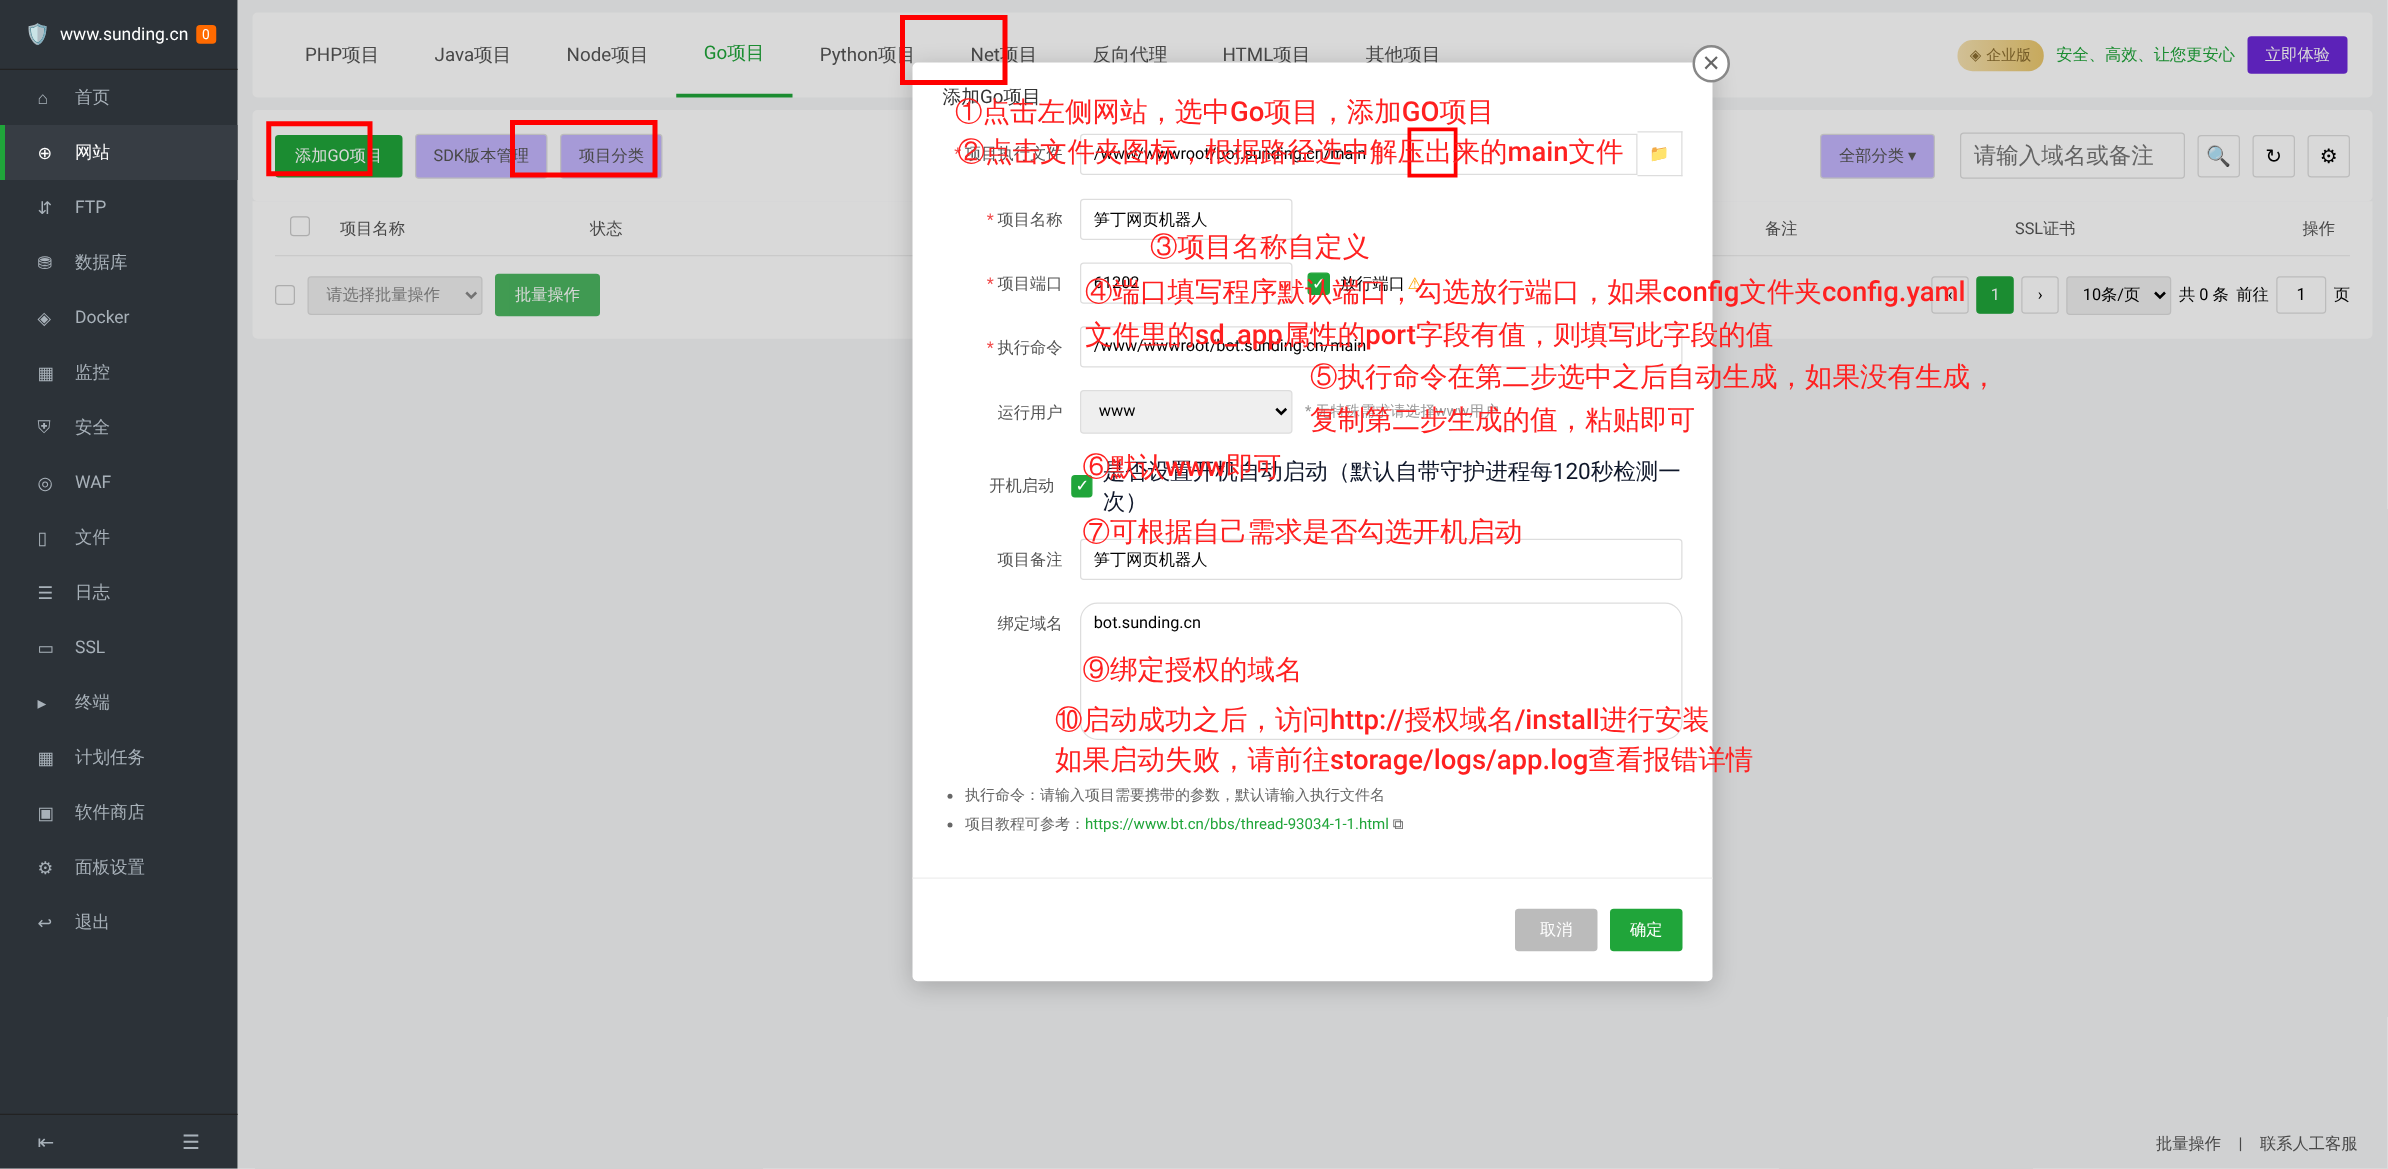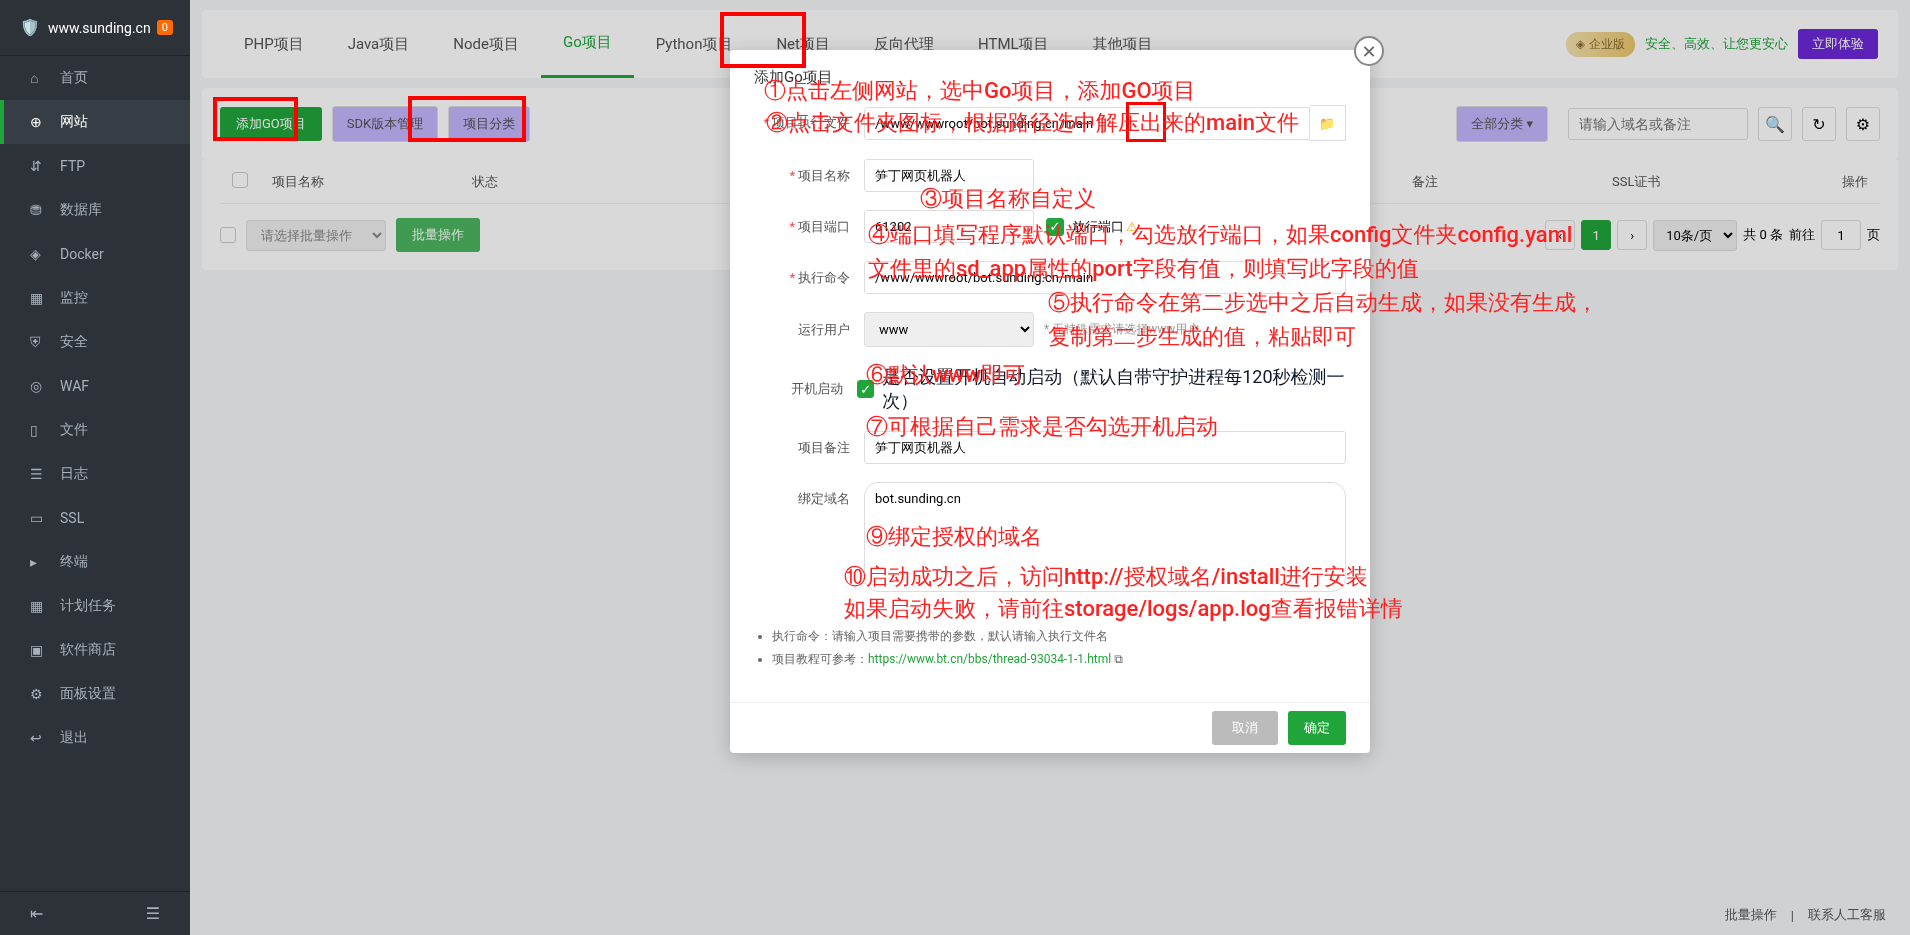--- a/index.html
+++ b/index.html
@@ -18,21 +18,21 @@
 .tabs-bar{height:68px;background:#fff;margin:10px 12px 0;border-radius:4px;display:flex;align-items:center;padding:0 20px}
 .tab{padding:0 22px;height:68px;display:flex;align-items:center;cursor:pointer;font-size:15px;color:#555}
 .tab.active{color:#20a53a;border-bottom:3px solid #20a53a}
 .promo{margin-left:auto;display:flex;align-items:center;gap:10px}
 .promo-badge{background:linear-gradient(90deg,#f6e2b1,#eac76d);color:#8a6d2f;padding:4px 10px;border-radius:12px;font-size:12px;display:flex;align-items:center;gap:4px}
 .promo-text{color:#20a53a;font-size:13px}
 .promo-btn{background:#6d28d9;color:#fff;border:none;padding:6px 14px;border-radius:3px;font-size:13px}
 .toolbar{background:#fff;margin:10px 12px 0;border-radius:4px;padding:18px;display:flex;align-items:center;gap:10px}
 .btn-green{background:#20a53a;color:#fff;border:none;padding:8px 16px;border-radius:3px;font-size:13px;cursor:pointer}
 .btn-outline{background:#c4b5fd;border:1px solid #ddd;padding:8px 14px;border-radius:3px;font-size:13px;cursor:pointer;color:#555}
-.search-input{border:1px solid #ddd;padding:7px 10px;border-radius:3px;font-size:14px;width:180px;margin-left:auto}
+.search-input{border:1px solid #ddd;padding:7px 10px;border-radius:3px;font-size:18px;width:180px;margin-left:auto}
 .icon-btn{border:1px solid #ddd;width:34px;height:34px;border-radius:3px;background:#fff;display:inline-flex;align-items:center;justify-content:center;cursor:pointer}
 .table-area{background:#fff;margin:0 12px;border-radius:0 0 4px 4px;padding:0 18px 18px}
 .table-header{display:flex;align-items:center;height:44px;border-bottom:1px solid #eee;font-size:13px;color:#555}
 .th{padding:0 12px}
 .table-controls{display:flex;align-items:center;gap:10px;margin-top:14px;font-size:13px}
 .select-small{border:1px solid #ddd;padding:6px 10px;border-radius:3px;font-size:13px;color:#888;width:140px}
 .pager{margin-left:auto;display:flex;align-items:center;gap:6px}
 .page-btn{border:1px solid #ddd;width:30px;height:30px;display:inline-flex;align-items:center;justify-content:center;border-radius:3px;cursor:pointer;background:#fff}
 .page-btn.active{background:#20a53a;color:#fff;border-color:#20a53a}
 .page-size{border:1px solid #ddd;padding:6px 8px;border-radius:3px;font-size:13px}
@@ -49,21 +49,21 @@
 .form-input{flex:1;border:1px solid #ddd;padding:8px 10px;border-radius:3px;font-size:13px}
 .form-select{width:170px;border:1px solid #ddd;padding:8px 10px;border-radius:3px;font-size:13px}
 .form-hint{color:#999;font-size:12px;margin-left:10px}
 .folder-btn{width:36px;height:36px;border:1px solid #ddd;border-left:none;display:inline-flex;align-items:center;justify-content:center;cursor:pointer}
 .checkbox{width:18px;height:18px;border:1px solid #ddd;border-radius:3px;display:inline-flex;align-items:center;justify-content:center;margin-right:8px}
 .checkbox.checked{background:#20a53a;border-color:#20a53a;color:#fff}
 .textarea{flex:1;border:1px solid #ddd;padding:8px 10px;border-radius:14px;font-size:13px;height:110px;resize:none}
 .notes{padding:12px 24px;font-size:12px;color:#666}
 .notes li{margin:6px 0 6px 18px}
 .notes a{color:#20a53a;text-decoration:none}
-.modal-footer{display:flex;justify-content:flex-end;gap:10px;padding:8px 24px;border-top:1px solid #eee;margin-top:16px}
+.modal-footer{display:flex;justify-content:flex-end;gap:10px;padding:24px 24px;border-top:1px solid #eee;margin-top:16px}
 .btn-cancel{background:#bbb;color:#fff;border:none;padding:8px 20px;border-radius:3px;font-size:13px;cursor:pointer}
 .anno{position:absolute;color:#ff2020;font-size:22px;font-weight:500;z-index:200;pointer-events:none;line-height:1.4}
 .redbox{position:absolute;border:4px solid #ff0000;z-index:150;pointer-events:none}
 .redbox2{position:absolute;border:3px solid #ff0000;z-index:150;pointer-events:none}
 .checkbox-sm{width:16px;height:16px;border:1px solid #ccc;border-radius:3px;display:inline-block}
 </style>
 </head>
 <body>
 
 <div class="app">

